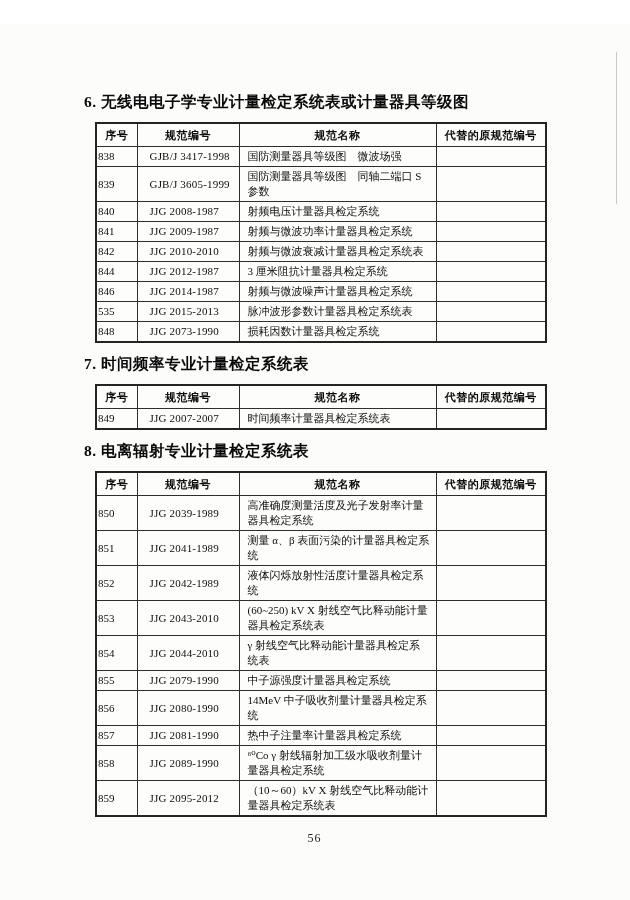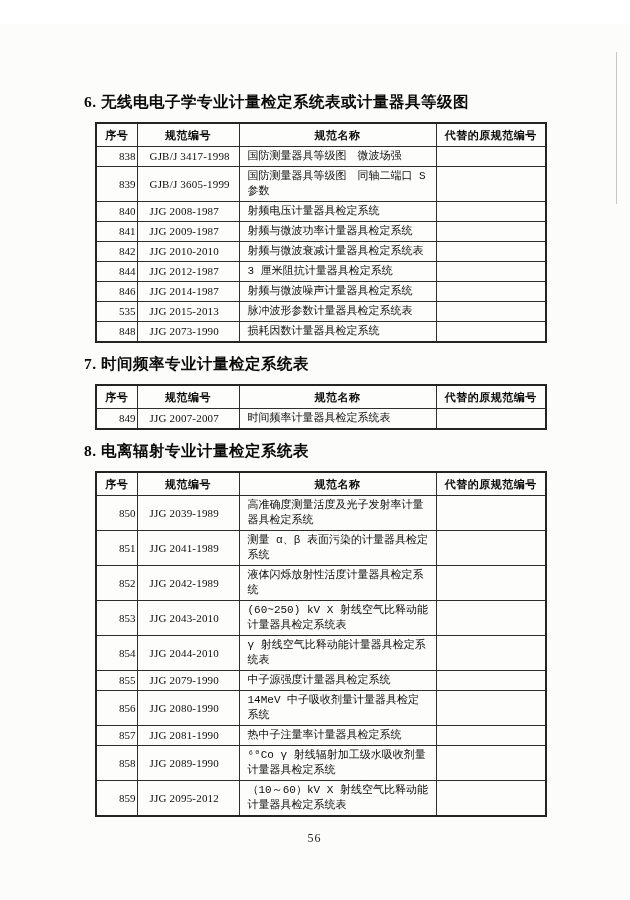--- a/index.html
+++ b/index.html
@@ -34,23 +34,23 @@
     height:20px; padding:1px 2px; letter-spacing:0.5px;
   }
   .spec-table td {
     font-size:11px; line-height:15px; padding:2px 4px;
     vertical-align:middle;
   }
   col.w-seq  { width:41px; }
   col.w-code { width:102px; }
   col.w-name { width:197px; }
   col.w-repl { width:110px; }
-  td.c-seq  { text-align:right; padding:2px 1px; }
+  td.c-seq  { text-align:left; padding:2px 1px; }
   td.c-code { padding-left:12px; letter-spacing:0.2px; white-space:nowrap; }
-  td.c-name { padding-left:8px; padding-right:6px;font-family:Liberation Mono, monospace; }
+  td.c-name { padding-left:8px; padding-right:6px; }
   td.c-repl { }
   .page-num {
     width:461px; text-align:center; margin-top:14px;
     font-size:12px; color:#222; letter-spacing:1px;
   }
   .scan-line {
     position:absolute; left:616px; top:28px; width:1px; height:152px;
     background:#c9c9c6;
   }
 </style>

